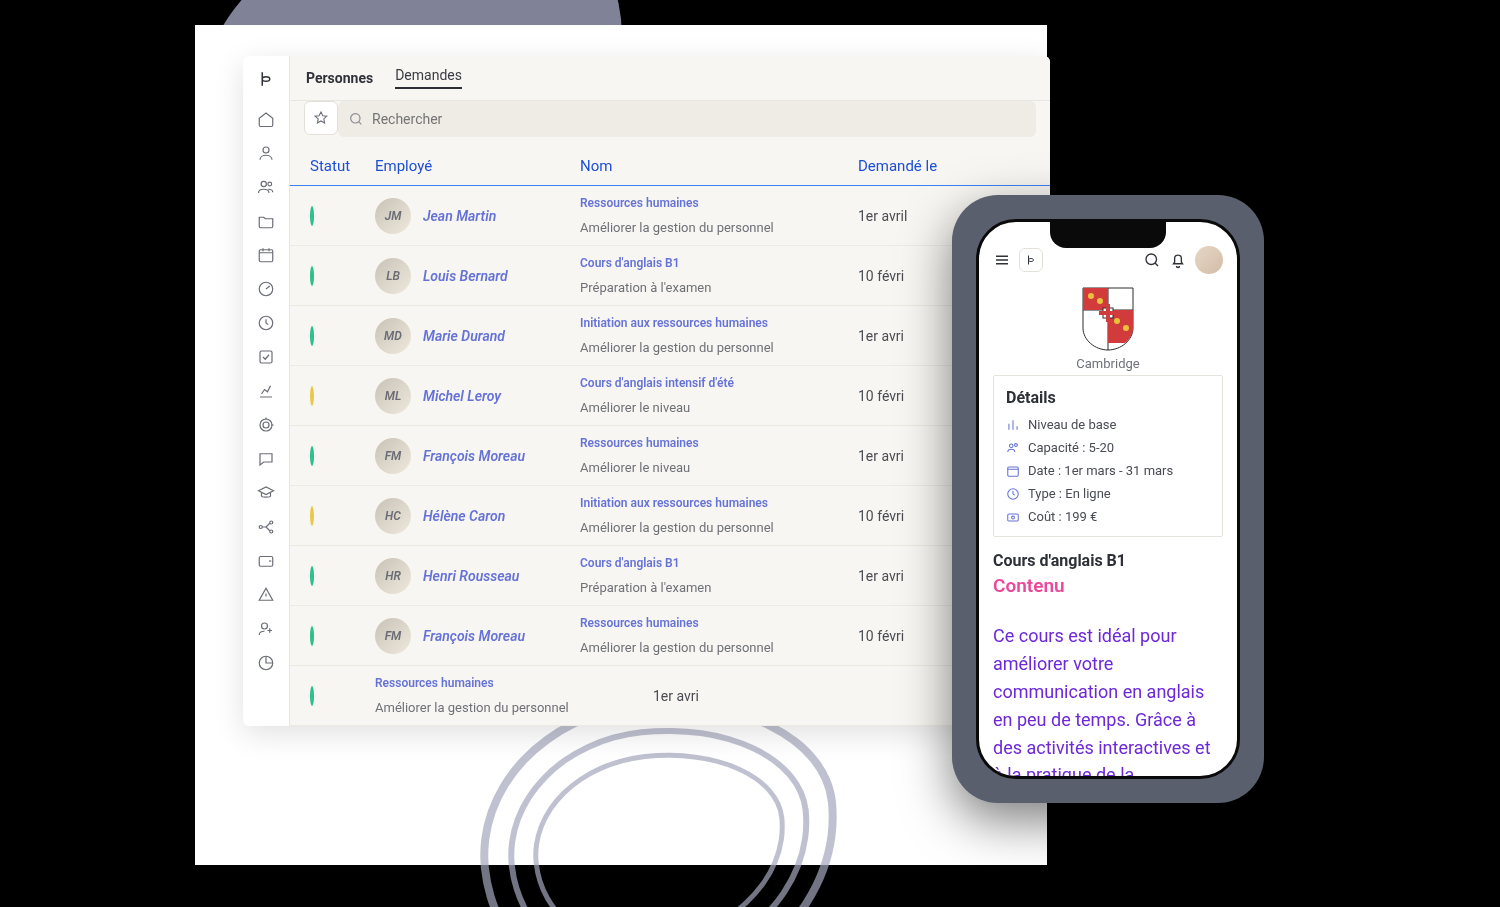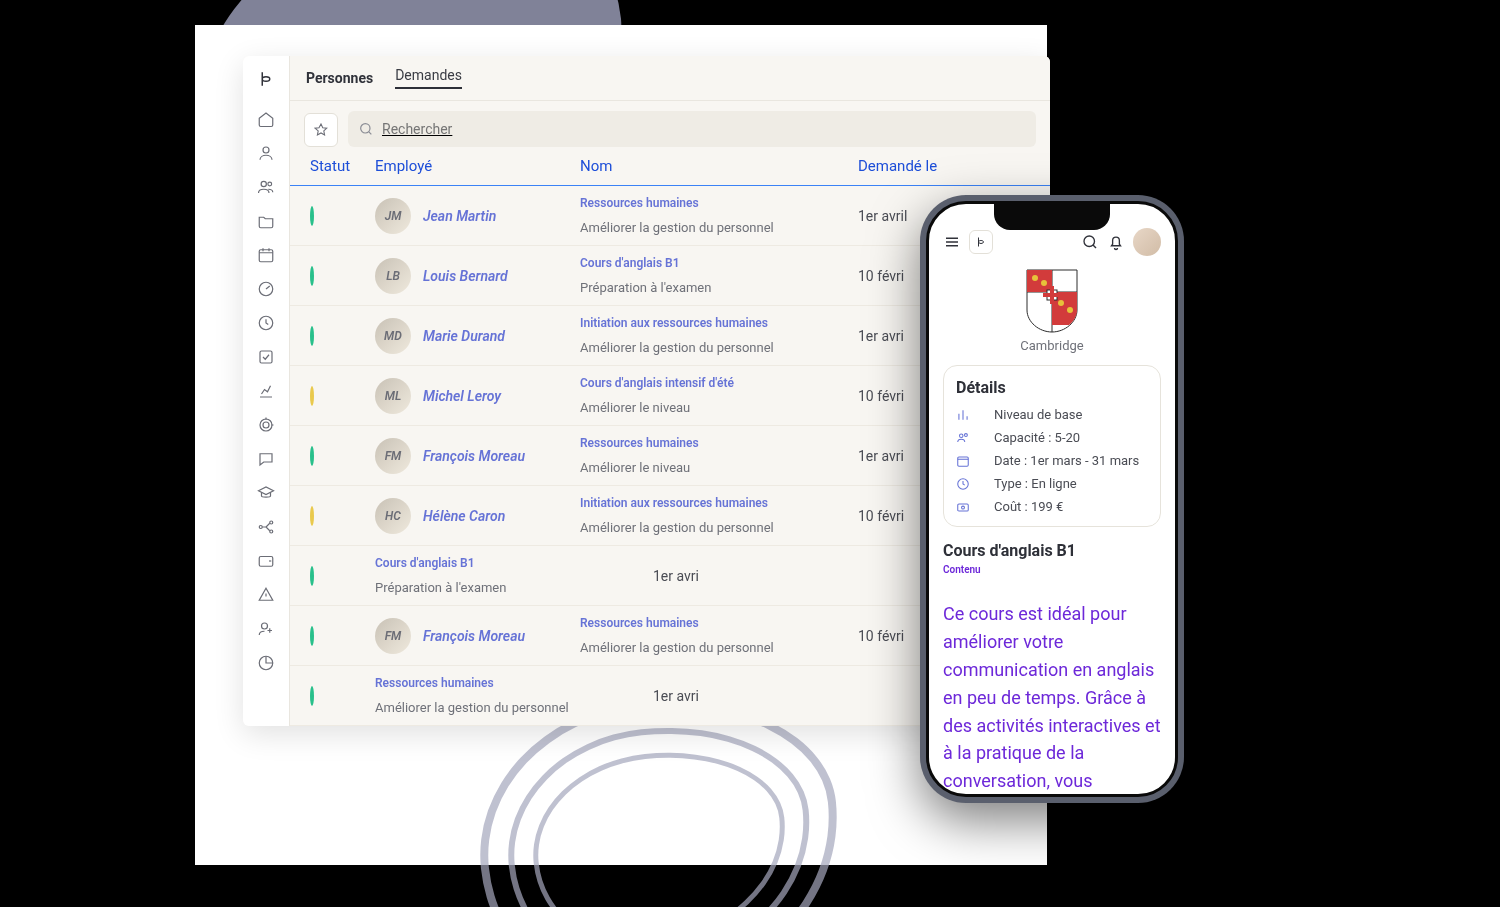--- a/index.html
+++ b/index.html
@@ -16,57 +16,57 @@
   .app { position:absolute; left:243px; top:56px; width:807px; height:670px; background:#f8f6f2; border-radius:6px; overflow:hidden; display:flex; box-shadow:0 8px 30px rgba(0,0,0,.12); }
   .sidebar { width:47px; background:#fff; border-right:1px solid #e9e6df; display:flex; flex-direction:column; align-items:center; padding-top:14px; gap:16px; }
   .sidebar .logo { width:18px; height:18px; margin-bottom:6px; }
   .sb-ico { width:18px; height:18px; stroke:#6b6d76; stroke-width:1.6; fill:none; cursor:pointer; }
   .main { flex:1; display:flex; flex-direction:column; }
 
   .topbar { height:48px; display:flex; align-items:center; gap:22px; padding:0 16px; border-bottom:1px solid #e9e6df; background:#f8f6f2;}
   .topbar h1 { font-size:14px; font-weight:700; color:#30323a; }
   .tab { font-size:14px; color:#3a3c44; padding-bottom:4px; border-bottom:2px solid #2d2f38; cursor:pointer; }
 
-  .toolbar { height:50px; display:flex; align-items:flex-end; gap:10px; padding:0 14px;text-decoration:underline; }
+  .toolbar { height:50px; display:flex; align-items:flex-start; padding:0 14px; }
   .starbtn { width:34px; height:34px; border:1px solid #e3e0d8; border-radius:6px; display:flex; align-items:center; justify-content:center; background:#fff; cursor:pointer;}
   .searchwrap { flex:1; height:36px; background:#efece5; border-radius:6px; display:flex; align-items:center; padding:0 10px; gap:8px; }
   .searchwrap input { flex:1; border:none; background:transparent; font-size:14px; color:#74767e; outline:none; }
 
   .thead { display:flex; align-items:center; padding:10px 20px; color:#1d4ed8; font-size:15px; border-bottom:1px solid #3b82f6; }
   .c-status{ width:65px; } .c-emp{ width:205px; } .c-name{ width:278px; } .c-date{ flex:1; }
 
   .rows { }
   .row { display:flex; align-items:center; padding:10px 20px; border-bottom:1px solid #eeeae2; font-size:14px; cursor:pointer;}
   .dot { width:17px; height:17px; border-radius:50%; border:2.5px solid #29c08b; }
   .dot.yellow{ border-color:#e9c94d; }
   .emp { display:flex; align-items:center; gap:12px;font-style:italic; }
   .emp .name { color:#6673d6; font-weight:600; font-size:14px; }
   .avatar { width:36px; height:36px; border-radius:50%; background:linear-gradient(135deg,#c9c2b6,#efe9dd); display:flex; align-items:center; justify-content:center; color:#6b6d76; font-size:12px; font-weight:600; }
   .course .title { color:#6673d6; font-weight:600; font-size:12px; }
   .course .sub { color:#6f7179; font-size:13px; margin-top:10px; }
   .date { color:#4a4c54; }
 
   
-  .phone { position:absolute; left:920px; top:195px; width:264px; height:608px; border-radius:46px; background:#5a5f6d; padding:6px; box-shadow:0 18px 50px rgba(0,0,0,.5); }
+  .phone { position:absolute; left:952px; top:195px; width:312px; height:608px; border-radius:46px; background:#5a5f6d; padding:24px; box-shadow:0 18px 50px rgba(0,0,0,.5); }
   .phone-inner { width:100%; height:100%; border-radius:40px; background:#fff; border:3px solid #0a0a0a; overflow:hidden; position:relative; }
   .notch { position:absolute; top:0; left:50%; transform:translateX(-50%); width:116px; height:26px; background:#0a0a0a; border-bottom-left-radius:16px; border-bottom-right-radius:16px; z-index:5;}
   .p-body { padding:16px 14px 0; height:100%; overflow:hidden; }
   .p-top { display:flex; align-items:center; justify-content:space-between; margin-top:8px; }
   .p-top-left, .p-top-right { display:flex; align-items:center; gap:8px; }
   .p-ico { width:18px; height:18px; stroke:#30323a; stroke-width:1.8; fill:none; cursor:pointer; }
   .p-logo { width:24px; height:24px; border:1px solid #e3e0d8; border-radius:6px; display:flex; align-items:center; justify-content:center; }
   .p-avatar{ width:28px; height:28px; border-radius:50%; background:linear-gradient(135deg,#e8d7c7,#d1bca6); }
   .crest { width:54px; height:66px; margin:12px auto 4px; display:block; }
   .crest-cap { text-align:center; font-size:13px; color:#6f7179; }
-  .card { margin-top:12px; border:1px solid #e6e3db; border-radius:14px; padding:12px 12px 8px; }
+  .card { margin-top:4px; border:1px solid #e6e3db; border-radius:2px; padding:12px 12px 8px; }
   .card h3{ font-size:16px; font-weight:700; color:#2e3038; margin-bottom:6px;}
-  .detail { display:flex; align-items:center; gap:24px; font-size:13px; color:#4a4c54; padding:4px 0; }
+  .detail { display:flex; align-items:center; gap:8px; font-size:13px; color:#4a4c54; padding:4px 0; }
   .d-ico{ width:14px; height:14px; stroke:#6673d6; stroke-width:1.8; fill:none; flex:none;}
   .p-h2{ font-size:16px; font-weight:700; color:#2e3038; margin-top:14px;}
-  .p-h3{ font-size:10px; font-weight:600; color:#6d28d9; margin-top:4px;}
+  .p-h3{ font-size:19px; font-weight:600; color:#ec4899; margin-top:4px;}
   .p-para{ font-size:18px; color:#6d28d9; line-height:1.55; margin-top:25px; }
 </style>
 </head>
 <body>
 
 <div class="deco-top"></div>
 <div class="paper"></div>
 <div class="deco-bot"></div>
 
 <div class="app">
@@ -240,20 +240,24 @@
             <span class="name">Hélène Caron</span>
           </div>
           <div class="c-name course">
             <div class="title">Initiation aux ressources humaines</div>
             <div class="sub">Améliorer la gestion du personnel</div>
           </div>
           <div class="c-date date">10 févri</div>
         </div>
         <div class="row">
           <div class="c-status"><span class="dot "></span></div>
+          <div class="c-emp emp">
+            <span class="avatar">HR</span>
+            <span class="name">Henri Rousseau</span>
+          </div>
           <div class="c-name course">
             <div class="title">Cours d'anglais B1</div>
             <div class="sub">Préparation à l'examen</div>
           </div>
           <div class="c-date date">1er avri</div>
         </div>
         <div class="row">
           <div class="c-status"><span class="dot "></span></div>
           <div class="c-emp emp">
             <span class="avatar">FM</span>

